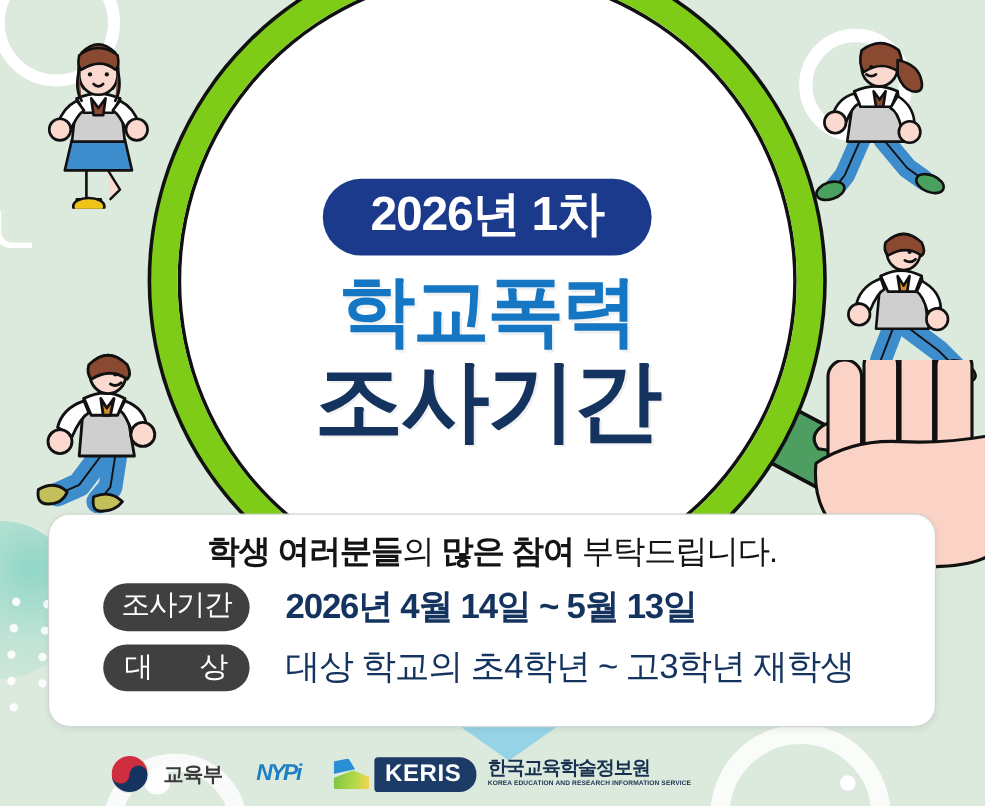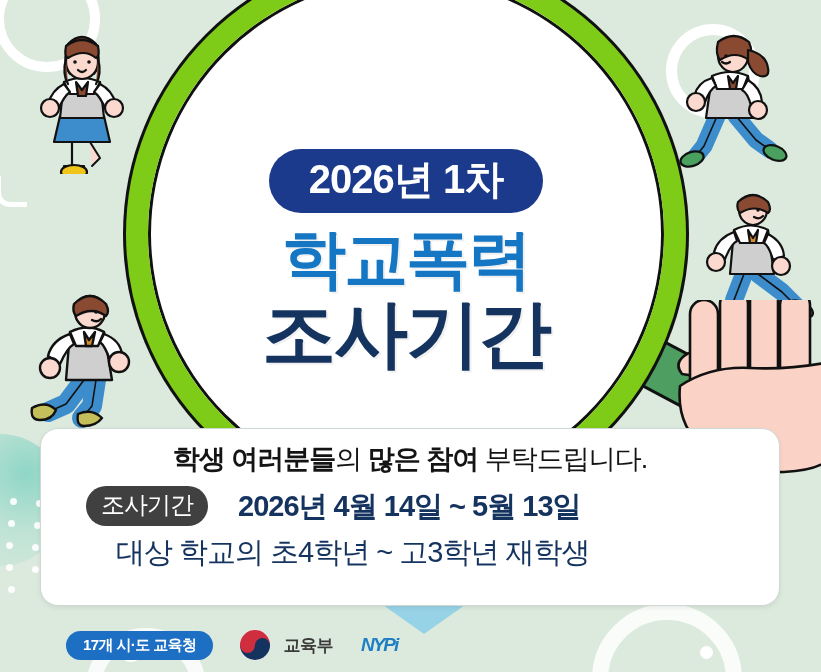--- a/index.html
+++ b/index.html
@@ -261,38 +261,47 @@
       <b>많은 참여</b>
       <span>부탁드립니다.</span>
     </div>
 
     <div class="row">
       <div class="tag">조사기간</div>
       <div class="rowval">2026년 4월 14일 ~ 5월 13일</div>
     </div>
 
     <div class="row">
+      <div class="tag spaced">대   상</div>
       <div class="rowval light">대상 학교의 초4학년 ~ 고3학년 재학생</div>
     </div>
   </div>
 
   <div class="footer">
-    <div class="f-item">
-      <div class="badge-edu">17개 시·도 교육청</div>
-    </div>
 
     <div class="f-item">
       <div class="taeguk">
         <div class="red"></div>
           <div class="blue"></div>
         <div class="c1"></div>
           <div class="c2"></div>
       </div>
       <div class="moe-text">교육부</div>
     </div>
 
     <div class="f-item nypi">
       <div class="nypi-mark">NYPi</div>
     </div>
 
+    <div class="f-item keris">
+      <div class="keris-mark">
+        <div class="g"></div>
+          <div class="b"></div>
+      </div>
+      <div class="keris-box">KERIS</div>
+      <div class="keris-ko">
+        <span class="k1">한국교육학술정보원</span>
+        <span class="k2">KOREA EDUCATION AND RESEARCH INFORMATION SERVICE</span>
+      </div>
+    </div>
   </div>
 
 </div>
 
 </body></html>

